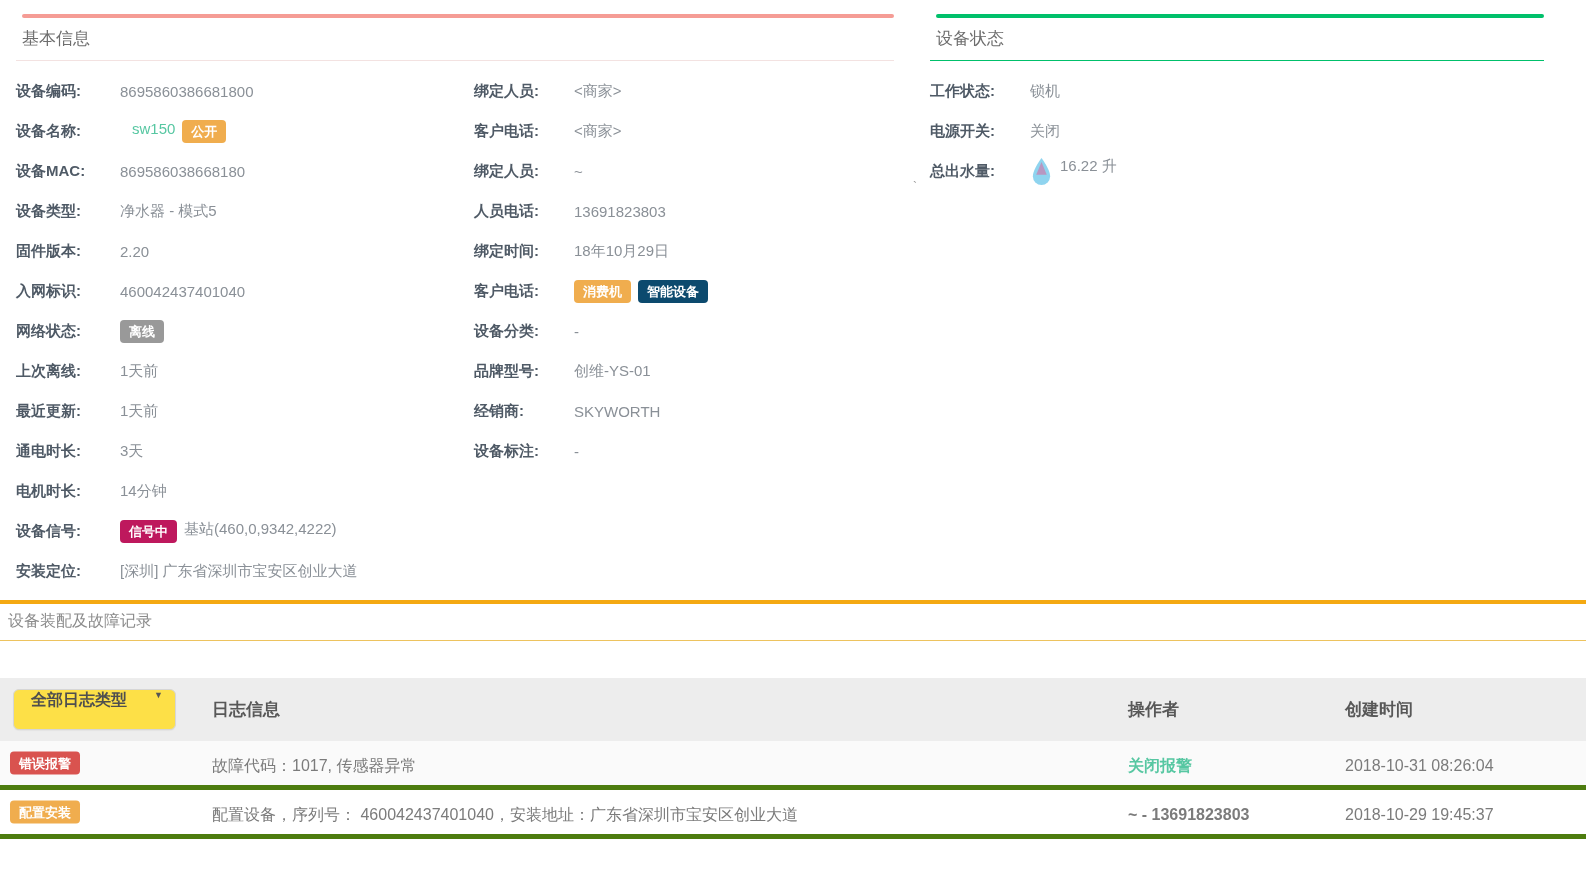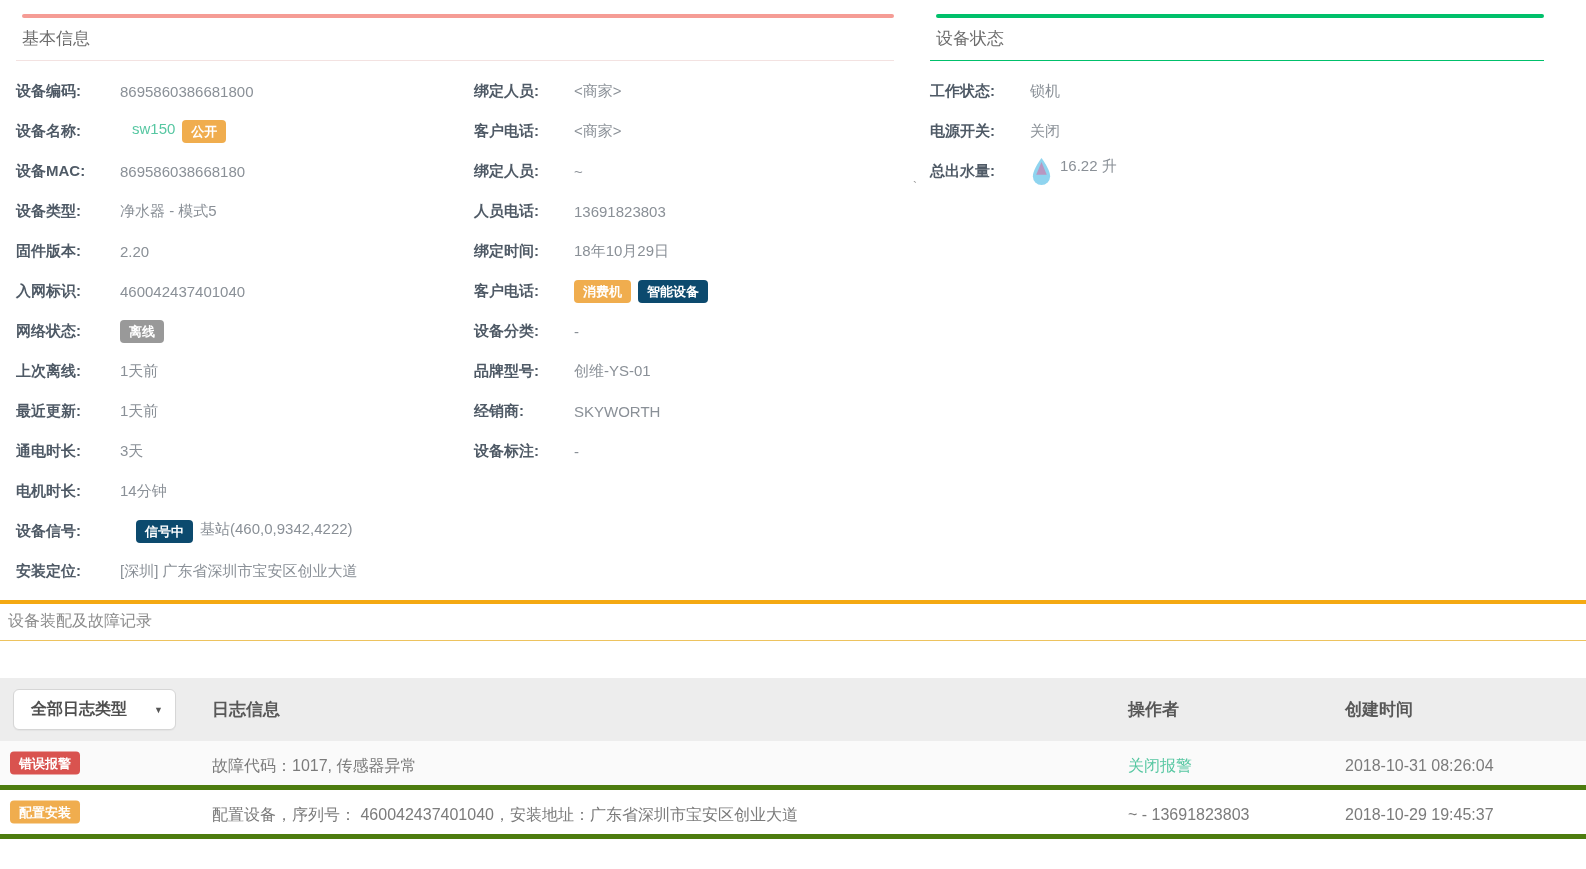--- a/index.html
+++ b/index.html
@@ -34,36 +34,36 @@
   .stray { position:absolute; left:913px; top:180px; font-size:12px; color:#9a9a9a; }
 
   
   .divider-thick { position:absolute; top:600px; left:0; width:1586px; height:4px; background:#f4a912; }
   .log-title { position:absolute; top:611px; left:8px; font-size:16px; color:#8c8c8c; }
   .divider-thin { position:absolute; top:640px; left:0; width:1586px; height:1px; background:#edc35f; }
 
   .log-table { position:absolute; top:678px; left:0; width:1586px; }
   .log-thead { height:63px; background:#ededed; position:relative; }
   .log-select { position:absolute; left:13px; top:11px; width:163px; height:41px;
-    background:#ffffff; border:1px solid #d6d6d6; border-radius:6px;
-    display:flex; align-items:center; justify-content:space-between;
+    background:#fde047; border:1px solid #d6d6d6; border-radius:6px;
+    display:flex; align-items:flex-start; justify-content:space-between;
     padding:0 12px 0 17px; font-weight:bold; color:#4f4f4f; font-size:16px;
     cursor:pointer; box-shadow:0 1px 1px rgba(0,0,0,.04); }
   .log-select .arrow { font-size:9px; color:#555; }
   .th { position:absolute; top:0; line-height:63px; font-weight:bold; color:#585858; font-size:17px; }
   .th-log  { left:212px; }
   .th-op   { left:1128px; }
   .th-time { left:1345px; }
 
   .log-row { height:49px; position:relative; border-bottom:5px solid #4d7c0f; font-size:16px; color:#7b7b7b; }
   .log-row.alt { background:#fafafa; }
   .log-row .row-badge { position:absolute; left:10px; top:50%; transform:translateY(-50%); }
   .cell { position:absolute; top:0; line-height:49px; white-space:nowrap; }
   .cell-msg  { left:212px; }
-  .cell-op   { left:1128px; }
+  .cell-op   { left:1128px;font-weight:bold; }
   .cell-time { left:1345px; }
   .cell-op .link { color:#57c7a2; cursor:pointer; }
 </style>
 </head>
 <body>
 
 <div class="panel panel-basic">
   <div class="accent-bar"></div>
   <div class="title-wrap">
     <div class="panel-title">基本信息</div>
@@ -133,21 +133,21 @@
         </div>
         <div class="field-row">
           <span class="field-label">电机时长:</span>
           <span class="field-value">
             <span>14分钟</span>
           </span>
         </div>
         <div class="field-row">
           <span class="field-label">设备信号:</span>
           <span class="field-value">
-            <span class="badge" style="background: #0c4a6e; margin-left: 16px;">信号中</span>
+            <span class="badge" style="background: #be185d;">信号中</span>
             <span>基站(460,0,9342,4222)</span>
           </span>
         </div>
         <div class="field-row">
           <span class="field-label">安装定位:</span>
           <span class="field-value">
             <span>[深圳] 广东省深圳市宝安区创业大道</span>
           </span>
         </div>
       </div>

